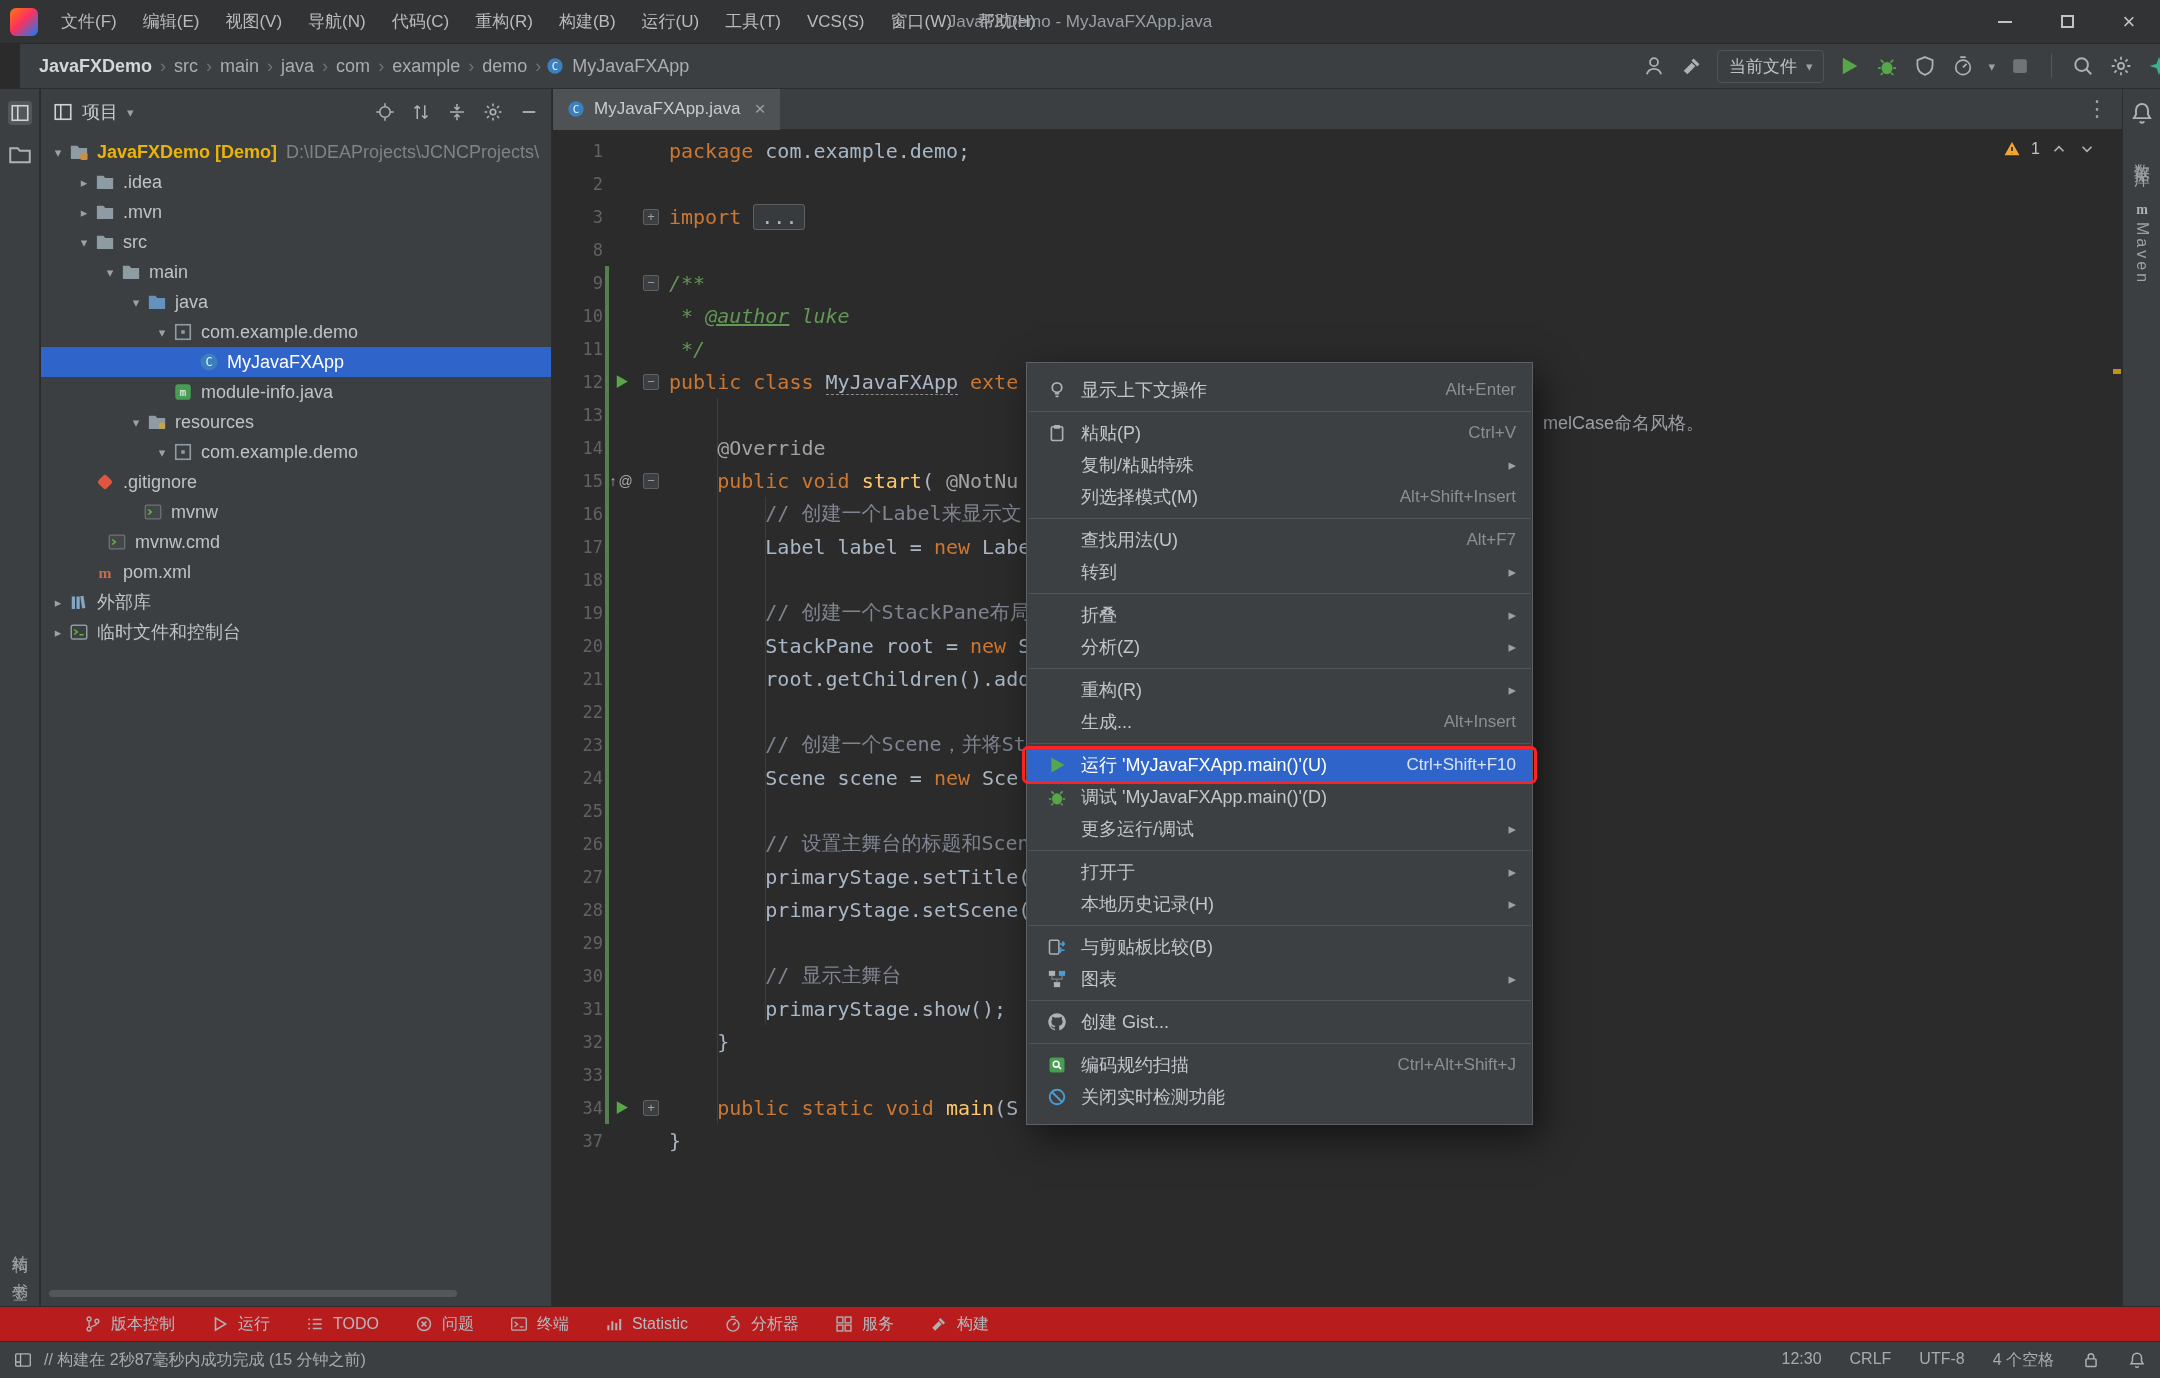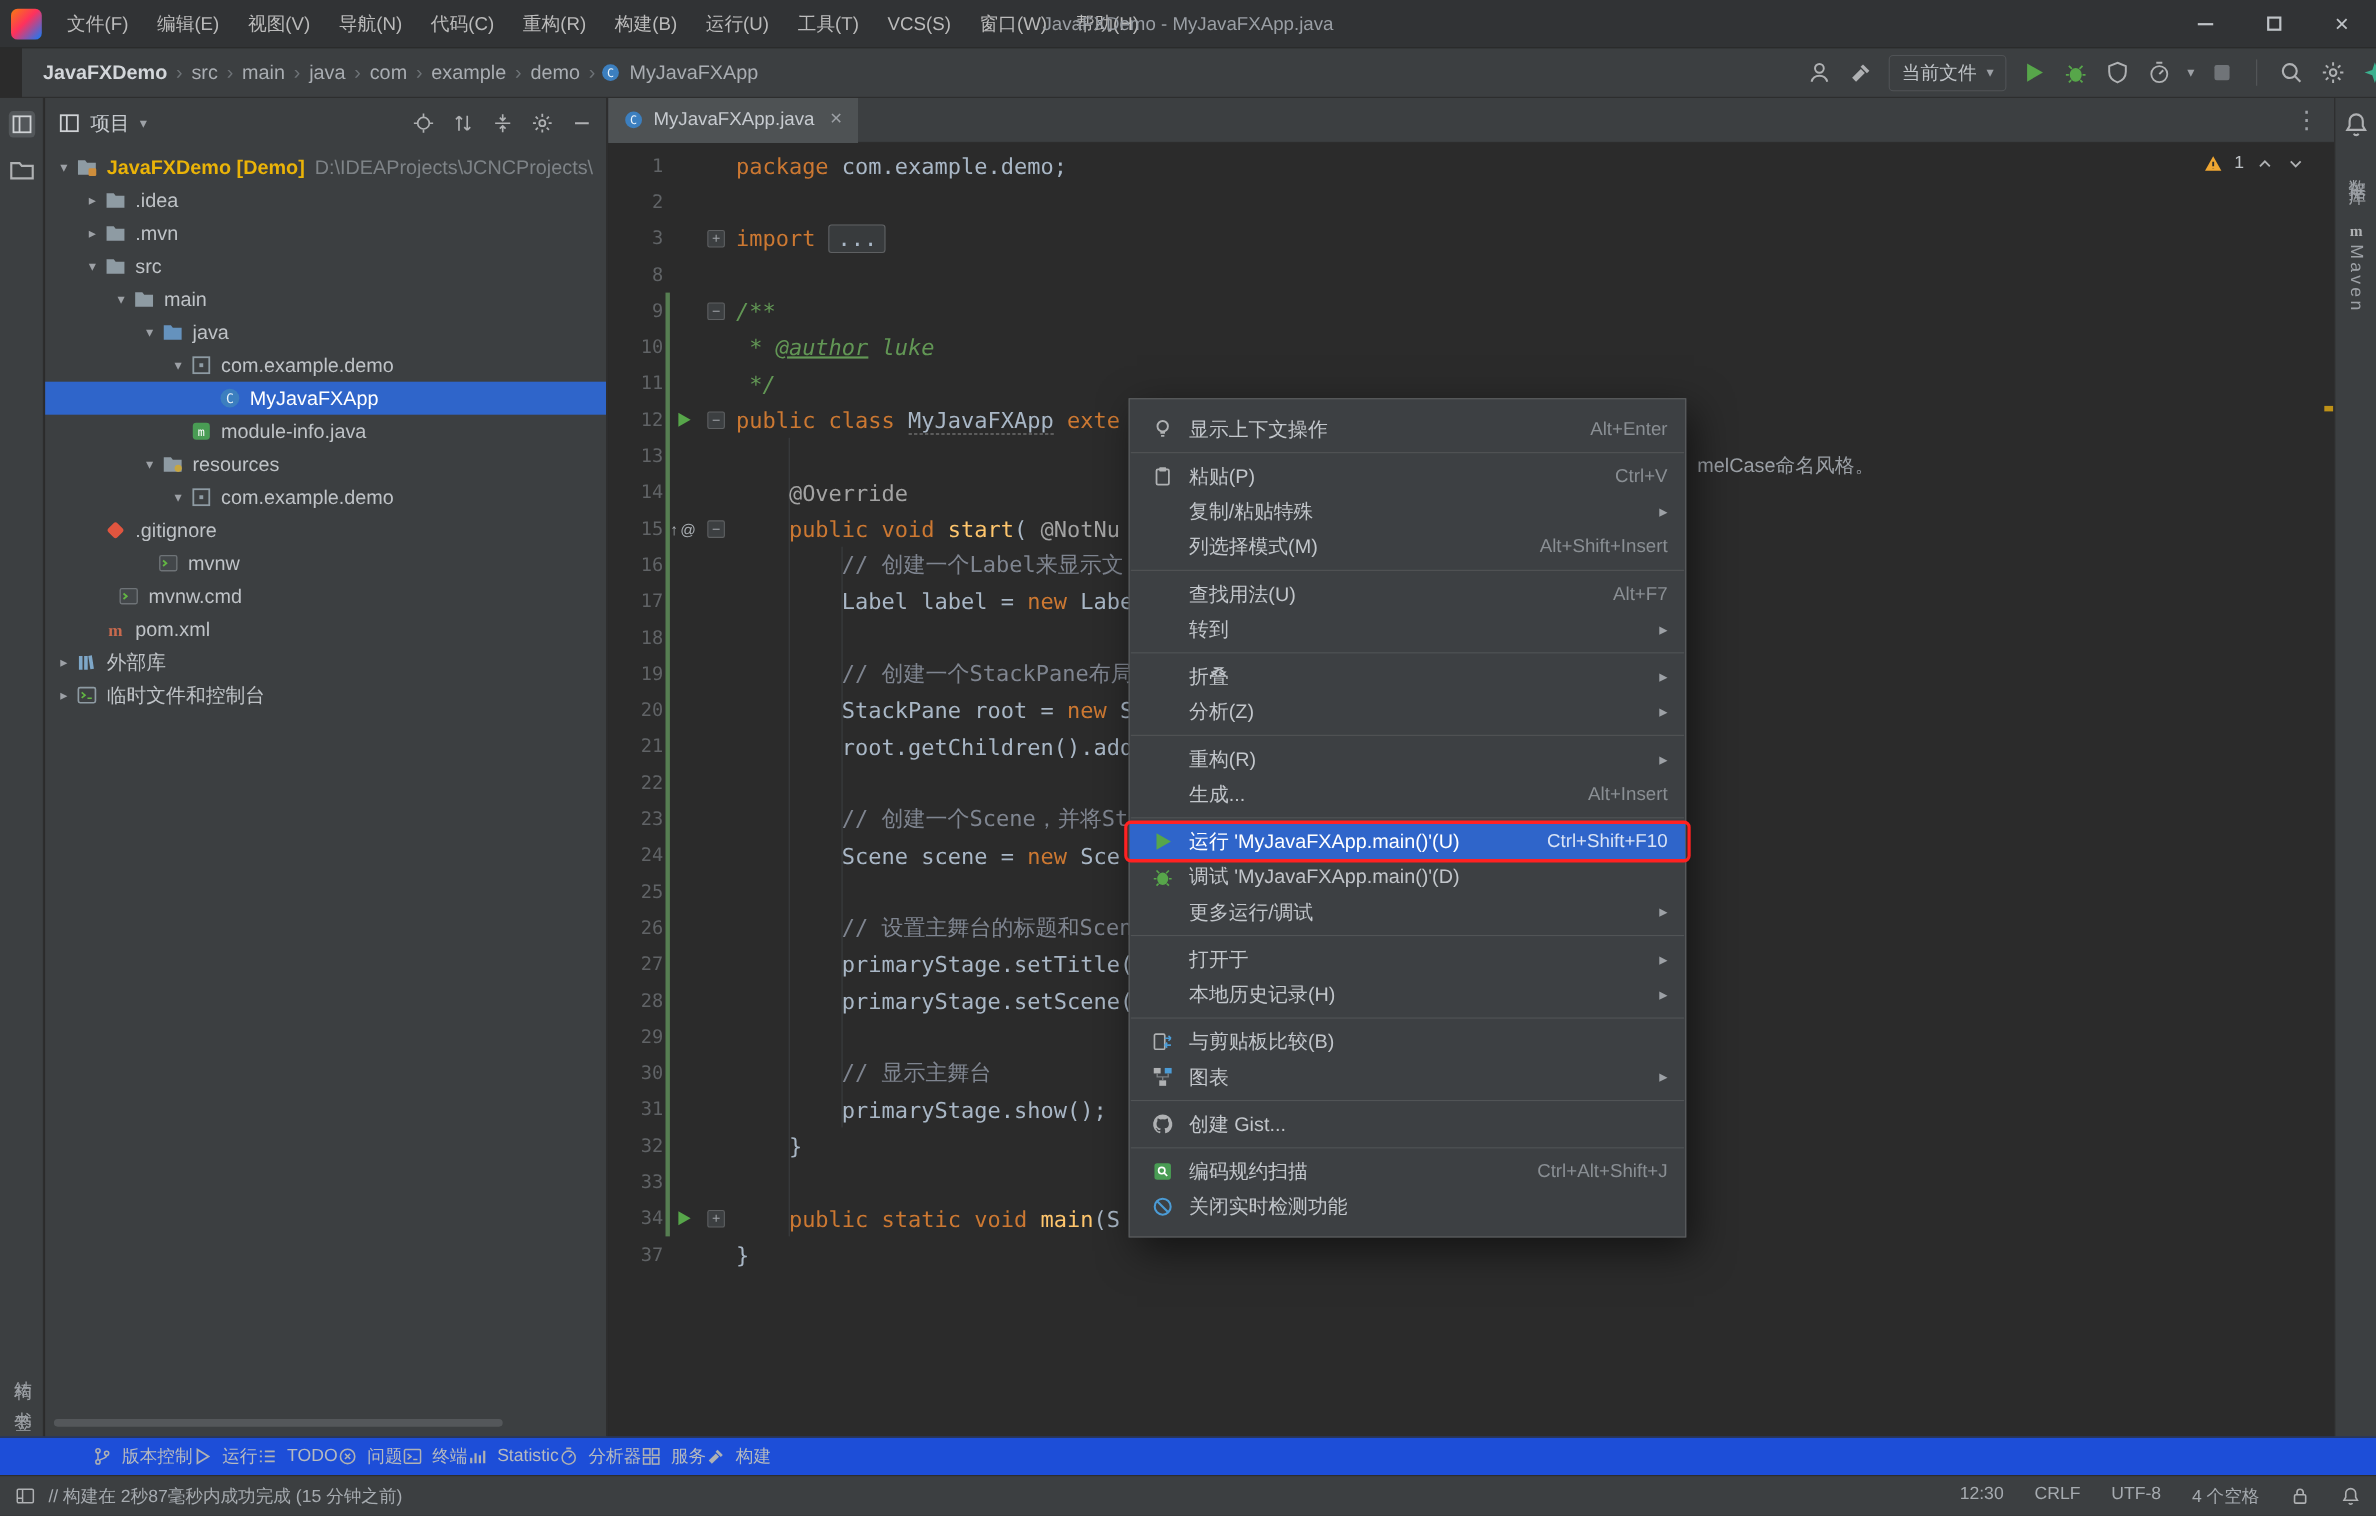--- a/index.html
+++ b/index.html
@@ -84,21 +84,21 @@
 .cm-item{position:relative;height:32px;display:flex;align-items:center;padding:0 16px 0 20px;color:#C2C6CB;}
 .cm-ic{width:20px;height:20px;margin-right:14px;flex:none;}
 .cm-label{flex:1;white-space:nowrap;}
 .cm-sc{color:#8A8F94;margin-left:30px;font-size:17px;white-space:nowrap;}
 .cm-arrow{color:#9DA1A6;margin-left:30px;font-size:15px;}
 .cm-item.hl{background:#2F65CA;color:#FFFFFF;}
 .cm-item.hl .cm-sc{color:#D9E3F5;}
 .menu-sep{height:1px;background:#515456;margin:5px 1px;}
 .red-ring{position:absolute;left:-5px;right:-5px;top:-3px;bottom:-3px;border:3px solid #FF2222;border-radius:6px;pointer-events:none;}
 
-#bottombar{position:absolute;left:0;right:0;bottom:37px;height:35px;background:#1d4ed8;border-top:1px solid #2D2D2D;display:flex;align-items:center;padding-left:84px;font-size:16px;color:#B6BABF;z-index:5;}
+#bottombar{position:absolute;left:0;right:0;bottom:37px;height:35px;background:#b91c1c;border-top:1px solid #2D2D2D;display:flex;align-items:center;padding-left:84px;gap:36px;font-size:16px;color:#B6BABF;z-index:5;}
 .bb-item{display:flex;align-items:center;gap:9px;white-space:nowrap;}
 .bb-ic{width:18px;height:18px;}
 #statusbar{position:absolute;left:0;right:0;bottom:0;height:37px;background:#3C3F41;border-top:1px solid #2D2D2D;display:flex;align-items:center;font-size:16px;color:#A6ABB0;padding:0 14px;z-index:5;}
 #status-msg{margin-left:12px;white-space:nowrap;}
 #status-right{margin-left:auto;display:flex;align-items:center;gap:28px;}
 #sr-texts{display:flex;gap:28px;}
 .sb-item{white-space:nowrap;}
 </style>
 </head>
 <body>

